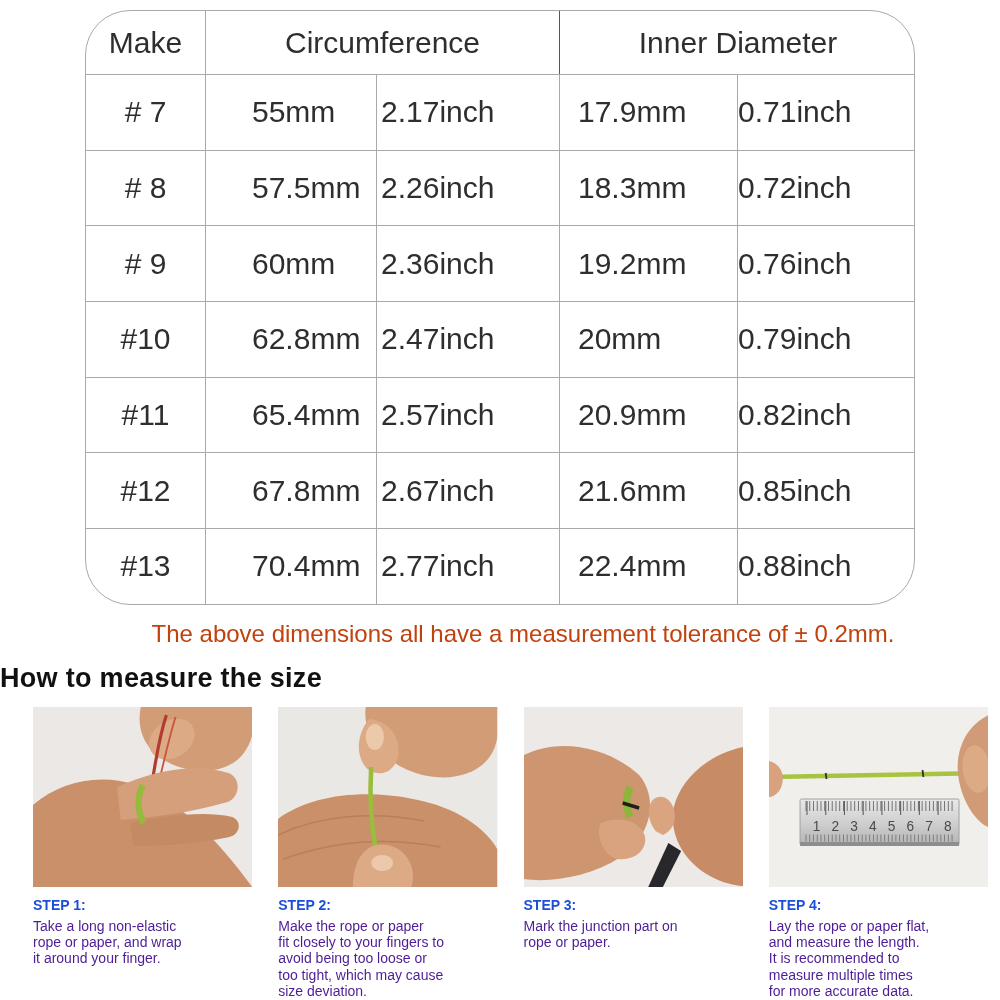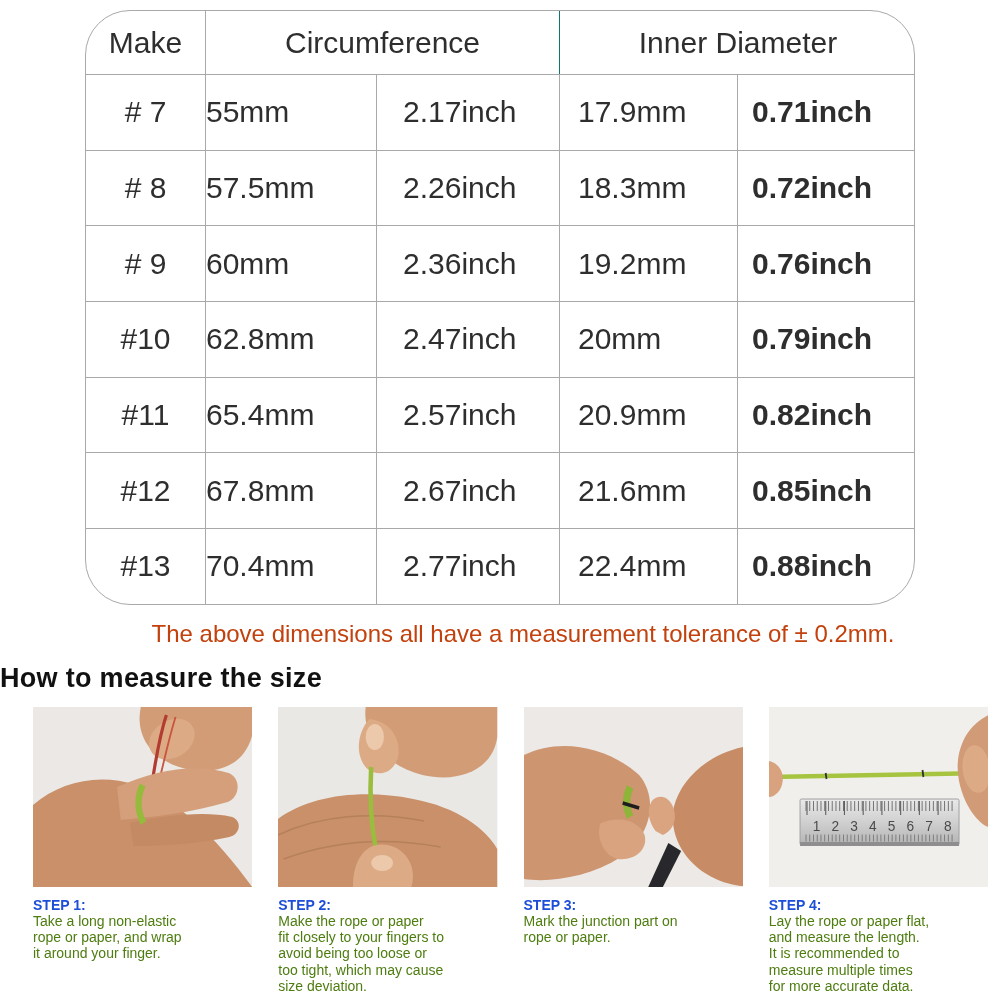--- a/index.html
+++ b/index.html
@@ -28,24 +28,24 @@
     font-size: 30px;
     color: #2e2e2e;
   }
   .th { justify-content: center; }
   .th-circ { grid-column: 2 / span 2; border-left: 1px solid #a9a9a9; }
   .th-id   { grid-column: 4 / span 2; border-left: 1px solid #0f766e; }
   .tr { display: contents; }
   .tr .td { border-top: 1px solid #a9a9a9; }
   .tr .td + .td { border-left: 1px solid #a9a9a9; }
   .c-size { justify-content: center; }
-  .pl-a { }
-  .pl-b { padding-left: 26px; }
+  .pl-a { padding-left: 46px; }
+  .pl-b { padding-left: 4px; }
   .pl-c { padding-left: 18px; }
-  .pl-d { padding-left: 14px; font-weight: bold; }
+  .pl-d { padding-left: 0; }
 
   
   .tolerance {
     margin-top: 15px;
     text-align: center;
     font-size: 24px;
     color: #c2410c;
     margin-left: 46px;
   }
   .howto-title {
@@ -67,23 +67,24 @@
   }
   .photos { margin-top: 13px; }
   .photo { width: 100%; height: 180px; display: block; }
   .captions { margin-top: 10px; }
   .step-label {
     font-size: 14px;
     font-weight: bold;
     color: #1d4ed8;
   }
   .step-text {
+    margin-top: 5px;
     font-size: 14px;
     line-height: 1.16;
-    color: #4d7c0f;
+    color: #4c1d95;
     white-space: pre-line;
     max-width: 205px;
   }
 </style>
 </head>
 <body>
 
 <div class="page">
 
   <div class="size-table">

